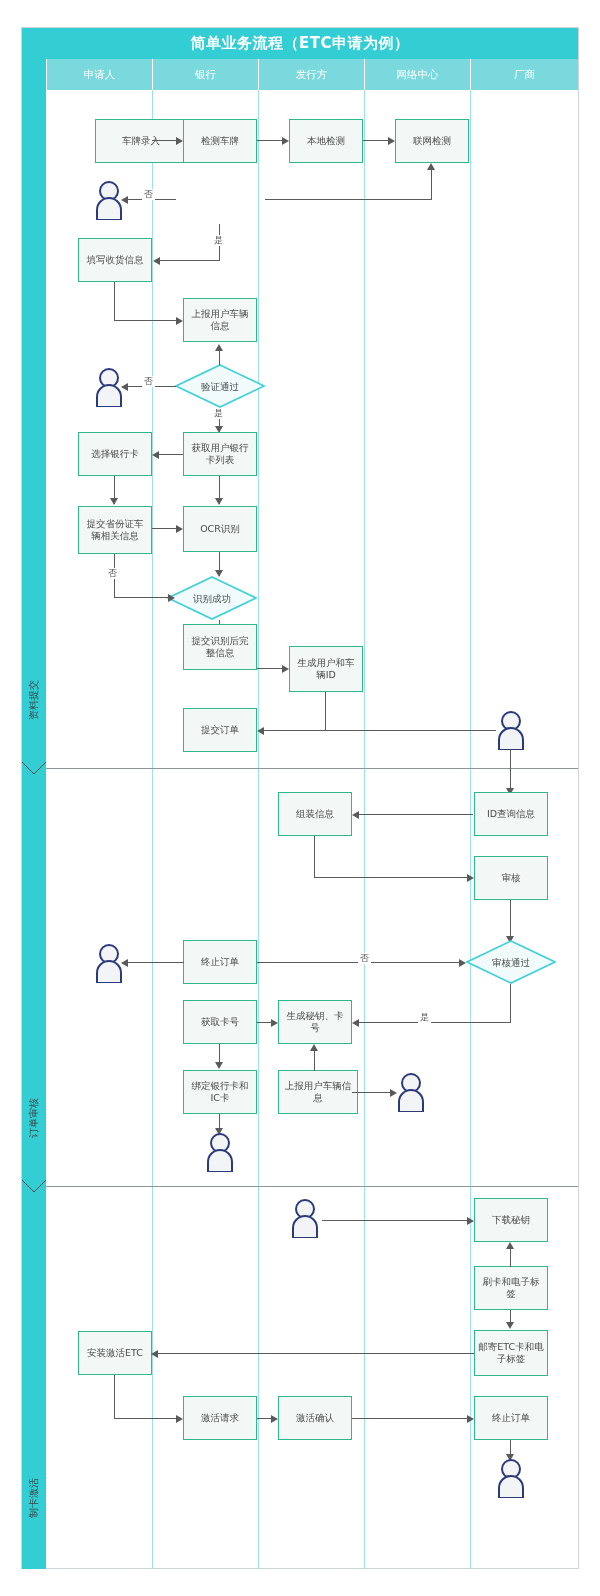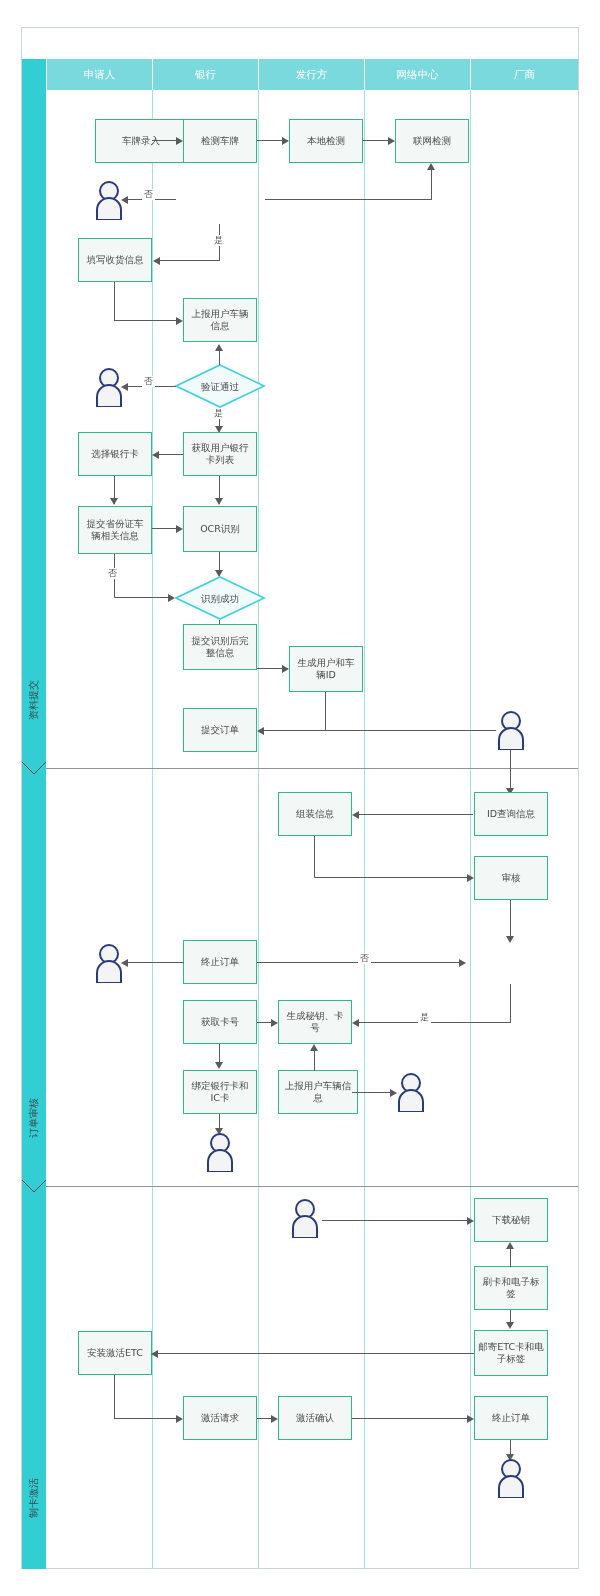--- a/index.html
+++ b/index.html
@@ -67,20 +67,21 @@
 
   .elabel{position:absolute;font-size:9px;color:#555;background:#fff;padding:0 2px;line-height:11px;}
 </style>
 </head>
 <body>
 
 <div id="root">
 
   <div class="frame"></div>
 
+  <div class="titlebar">简单业务流程（ETC申请为例）</div>
 
   <div class="phaseband"></div>
 
   <div class="laneheadrow">
     <div class="lanehead" style="left:0px;width:106px;">申请人</div>
     <div class="lanehead" style="left:106px;width:106px;">银行</div>
     <div class="lanehead" style="left:212px;width:106px;">发行方</div>
     <div class="lanehead" style="left:318px;width:106px;">网络中心</div>
     <div class="lanehead" style="left:424px;width:108px;">厂商</div>
   </div>
@@ -185,21 +186,21 @@
   <div class="linev" style="left:219px;top:476px;height:28px;"></div>
   <div class="arrow ar-d" style="left:215px;top:498px;"></div>
   <div class="node" style="left:183px;top:506px;width:74px;height:46px;">OCR识别</div>
 
   <div class="lineh" style="left:152px;top:528px;width:24px;"></div>
   <div class="arrow ar-r" style="left:176px;top:525px;"></div>
 
   <div class="linev" style="left:219px;top:552px;height:24px;"></div>
   <div class="arrow ar-d" style="left:215px;top:570px;"></div>
 
-  <div class="diamond" style="left:175px;top:576px;width:90px;height:44px;text-decoration:underline;">
+  <div class="diamond" style="left:167px;top:576px;width:90px;height:44px;text-decoration:underline;">
     <svg width="90" height="44" viewBox="0 0 90 44">
         <polygon points="45,1 89,22 45,43 1,22" fill="#f2fbfb" stroke="#3fd0d8" stroke-width="1.6"></polygon>
       </svg>
     <div class="dtext">识别成功</div>
   </div>
 
   <div class="linev" style="left:114px;top:554px;height:44px;"></div>
   <div class="lineh" style="left:114px;top:597px;width:56px;"></div>
   <div class="arrow ar-r" style="left:168px;top:594px;"></div>
   <div class="elabel" style="left:106px;top:568px;">否</div>
@@ -235,20 +236,26 @@
   <div class="arrow ar-l" style="left:352px;top:811px;"></div>
 
   <div class="node" style="left:474px;top:856px;width:74px;height:44px;">审核</div>
   <div class="linev" style="left:314px;top:836px;height:42px;"></div>
   <div class="lineh" style="left:314px;top:877px;width:153px;"></div>
   <div class="arrow ar-r" style="left:467px;top:874px;"></div>
 
   <div class="linev" style="left:510px;top:900px;height:42px;"></div>
   <div class="arrow ar-d" style="left:506px;top:936px;"></div>
 
+  <div class="diamond" style="left:466px;top:940px;width:90px;height:44px;">
+    <svg width="90" height="44" viewBox="0 0 90 44">
+        <polygon points="45,1 89,22 45,43 1,22" fill="#f2fbfb" stroke="#3fd0d8" stroke-width="1.6"></polygon>
+      </svg>
+    <div class="dtext">审核通过</div>
+  </div>
 
   <div class="node" style="left:183px;top:940px;width:74px;height:44px;">终止订单</div>
   <div class="lineh" style="left:257px;top:962px;width:204px;"></div>
   <div class="arrow ar-r" style="left:459px;top:959px;"></div>
   <div class="elabel" style="left:358px;top:953px;">否</div>
 
   <div class="lineh" style="left:128px;top:962px;width:56px;"></div>
   <div class="arrow ar-l" style="left:121px;top:959px;"></div>
   <div class="actor" style="left:92px;top:943px;">
     <svg width="34" height="40" viewBox="0 0 34 40">

